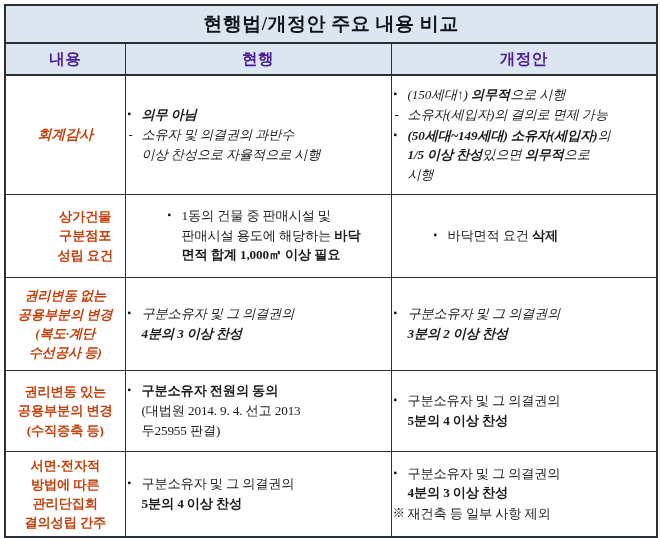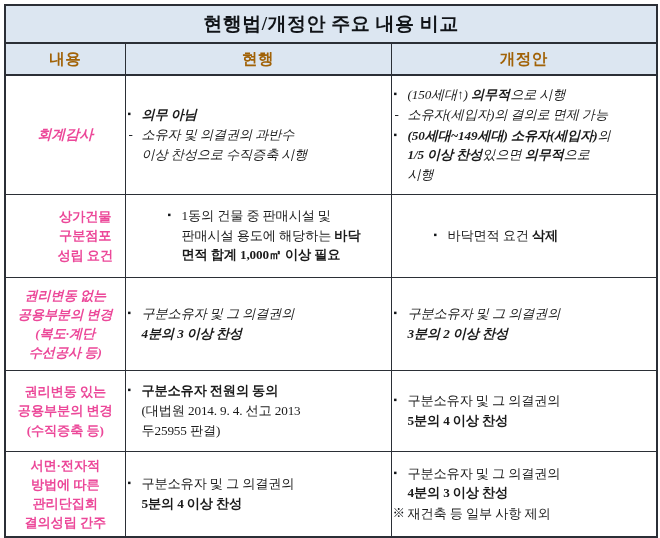--- a/index.html
+++ b/index.html
@@ -61,36 +61,36 @@
   .head-cell {
     background: #dce6f1;
     height: 30px;
     text-align: center;
     border-bottom: 2px solid #2b2f36 !important;
   }
   .head-text {
     font-size: 15.5px;
     font-weight: bold;
     letter-spacing: 0.5px;
-    color: #a16207;
+    color: #4c1d95;
   }
 
   
   .label-cell {
     text-align: center;
     background: #ffffff;
     padding: 3px 2px;
   }
   .label-text {
     font-size: 13.2px;
     font-weight: bold;
     line-height: 1.45;
     letter-spacing: -0.1px;
     white-space: pre-line;
-    color: #ec4899;
+    color: #c2410c;
   }
   .label-text.single {
     font-size: 14px;
   }
 
   
   .body-cell {
     background: #ffffff;
     padding: 7px 6px 7px 8px;
     vertical-align: middle;
@@ -187,21 +187,21 @@
         <td class="label-cell">
           <div class="label-text single">회계감사</div>
         </td>
         <td class="body-cell">
           <ul class="items">
             <li class="sq">
               <span class="b">의무 아님</span>
             </li>
             <li class="dash">
               <span class="line n">소유자 및 의결권의 과반수</span>
-              <span class="line n">이상 찬성으로 수직증축 시행</span>
+              <span class="line n">이상 찬성으로 자율적으로 시행</span>
             </li>
           </ul>
         </td>
         <td class="body-cell">
           <ul class="items">
             <li class="sq">
               <span class="n">(150세대↑)</span><span> </span><span class="b">의무적</span><span class="n">으로 시행</span>
             </li>
             <li class="dash">
               <span class="n">소유자(세입자)의 결의로 면제 가능</span>

